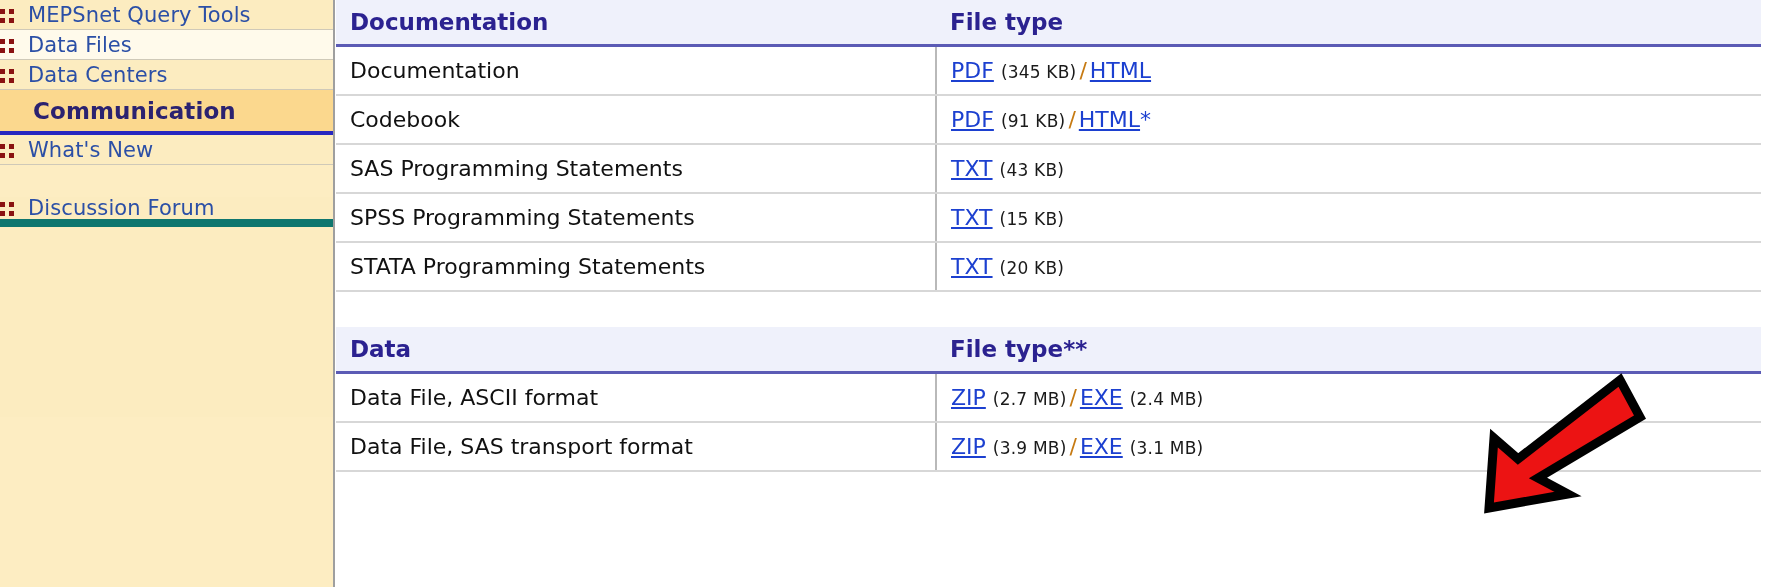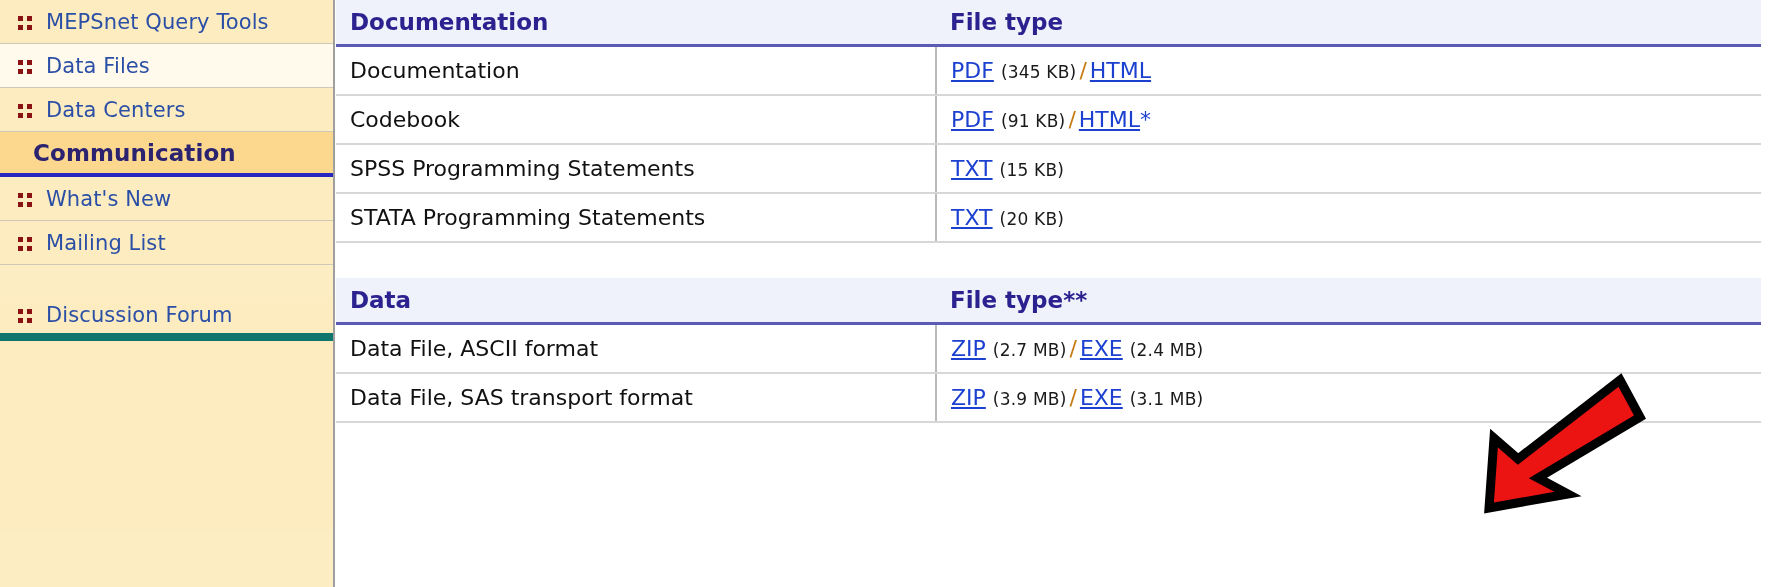--- a/index.html
+++ b/index.html
@@ -28,24 +28,23 @@
   .sidebar {
     width: 335px;
     min-width: 335px;
     height: 587px;
     background: #fdedc2;
     border-right: 2px solid #9f9f9f;
     box-sizing: border-box;
     position: relative;
   }
   .nav-item {
-    height: 44px;
+    height: 30px;
     display: flex;
     align-items: center;
-    padding-left: 18px;
     box-sizing: border-box;
     background: #fcecc0;
     border-bottom: 1px solid #cfc9b8;
     position: relative;
   }
   .nav-item.alt {
     background: #fffaeb;
   }
   .nav-item.thickline {
     border-bottom: 8px solid #0f766e;
@@ -219,29 +218,20 @@
     <div class="nav-item">
       <span class="bullet-icon">
           <i></i>
           <i></i>
           <i></i>
           <i></i>
         </span>
       <span class="nav-label">What's New</span>
     </div>
 
-    <div class="nav-item">
-      <span class="bullet-icon">
-          <i></i>
-          <i></i>
-          <i></i>
-          <i></i>
-        </span>
-      <span class="nav-label">Mailing List</span>
-    </div>
 
     <div class="nav-item thickline">
       <span class="bullet-icon">
           <i></i>
           <i></i>
           <i></i>
           <i></i>
         </span>
       <span class="nav-label">Discussion Forum</span>
     </div>
@@ -272,20 +262,27 @@
           </td>
         </tr>
         <tr>
           <td>Codebook</td>
           <td class="typecell">
             <a class="filelink" href="#">PDF</a>
             <span class="fsize">(91 KB)</span><span class="sep">/</span><a class="filelink" href="#">HTML</a><span class="asterisk">*</span>
           </td>
         </tr>
         <tr>
+          <td>SAS Programming Statements</td>
+          <td class="typecell">
+            <a class="filelink" href="#">TXT</a>
+            <span class="fsize">(43 KB)</span>
+          </td>
+        </tr>
+        <tr>
           <td>SPSS Programming Statements</td>
           <td class="typecell">
             <a class="filelink" href="#">TXT</a>
             <span class="fsize">(15 KB)</span>
           </td>
         </tr>
         <tr>
           <td>STATA Programming Statements</td>
           <td class="typecell">
             <a class="filelink" href="#">TXT</a>

